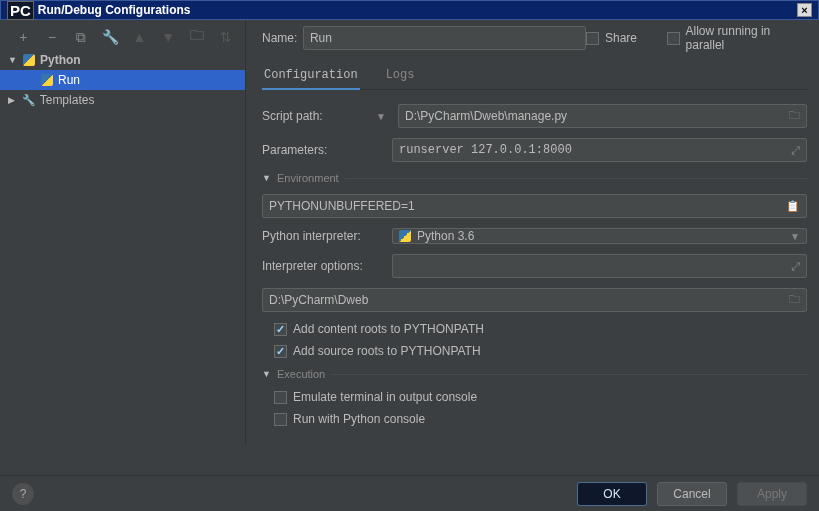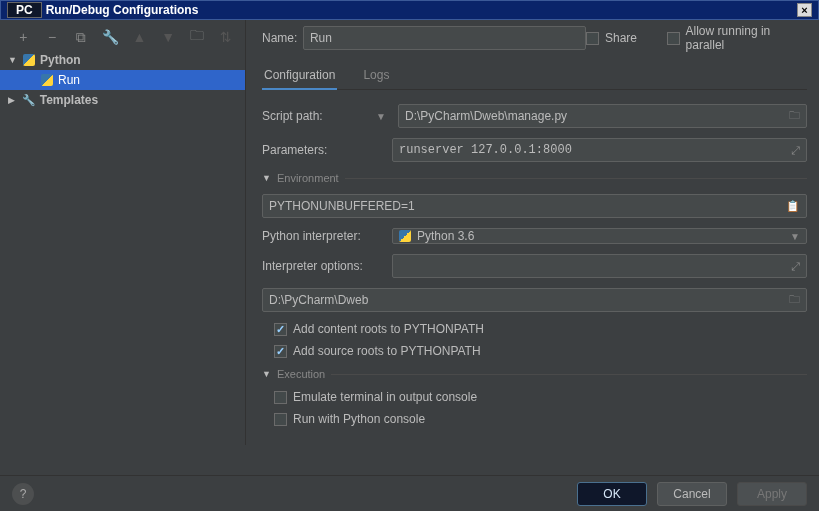--- a/index.html
+++ b/index.html
@@ -19,22 +19,22 @@
     font-weight: bold;
     padding: 3px 6px;
     height: 20px;
     display: flex;
     align-items: center;
     border: 1px solid #3b5998;
   }
   .titlebar .pc {
     background: #0f172a;
     color: #fff;
-    font-size: 12px;
-    padding: 1px 8px;
+    font-size: 15px;
+    padding: 1px 2px;
     margin-right: 4px;
     border: 1px solid #666;
     line-height: 1;
   }
   .titlebar .spacer { flex: 1; }
   .titlebar .close {
     width: 15px; height: 14px;
     background: #dcdcdc;
     color: #000;
     display: flex; align-items:center; justify-content:center;
@@ -137,20 +137,21 @@
   .checkbox {
     width: 13px; height: 13px;
     background: #43494a; border: 1px solid #6b6b6b;
     display:inline-flex; align-items:center; justify-content:center;
     color: #bbbbbb; font-size: 10px;
   }
   .checkbox.checked::after { content: "✓"; color: #97cfff; font-size:11px; font-weight:bold; }
   .tabs {
     display:flex; gap: 24px; border-bottom: 1px solid #323232;
     margin: 10px 0 14px 0;
+    font-family: Liberation Mono, monospace;
   }
   .tab {
     padding: 6px 2px;
     color: #888;
     cursor: pointer;
   }
   .tab.active {
     color: #bbbbbb;
     border-bottom: 2px solid #4a88c7;
     margin-bottom: -1px;
@@ -244,21 +245,21 @@
     </div>
     <div class="tree-row child selected">
       <span class="py-icon">
           <span class="py-logo"></span>
         </span>
       <span>Run</span>
     </div>
     <div class="tree-row">
       <span class="expander">▶</span>
       <span class="wrench">🔧</span>
-      <span style="font-weight:bold">Templates</span>
+      <span style="font-weight:normal">Templates</span>
     </div>
   </div>
 
   <div class="content">
 
     <div class="row" style="">
       <span class="label narrow">Name:</span>
       <input class="text-field name-input" value="Run" style="">
       <div class="right-checks">
         <div class="checkrow">

